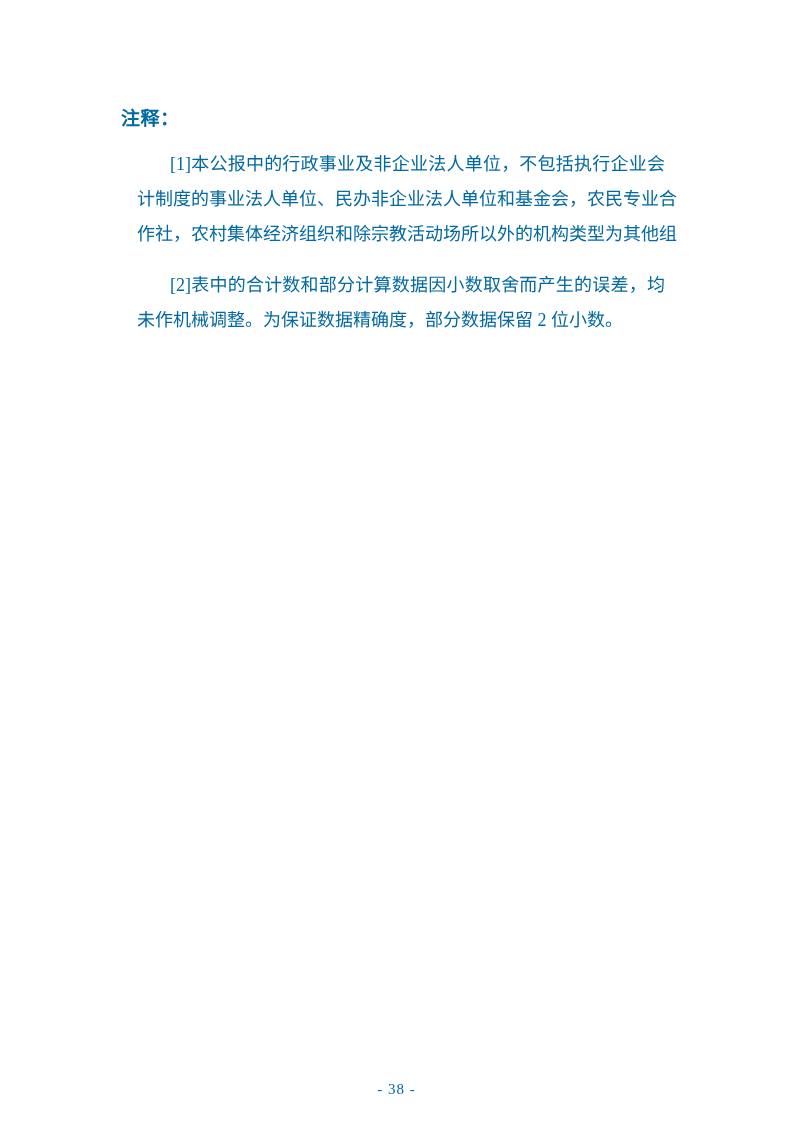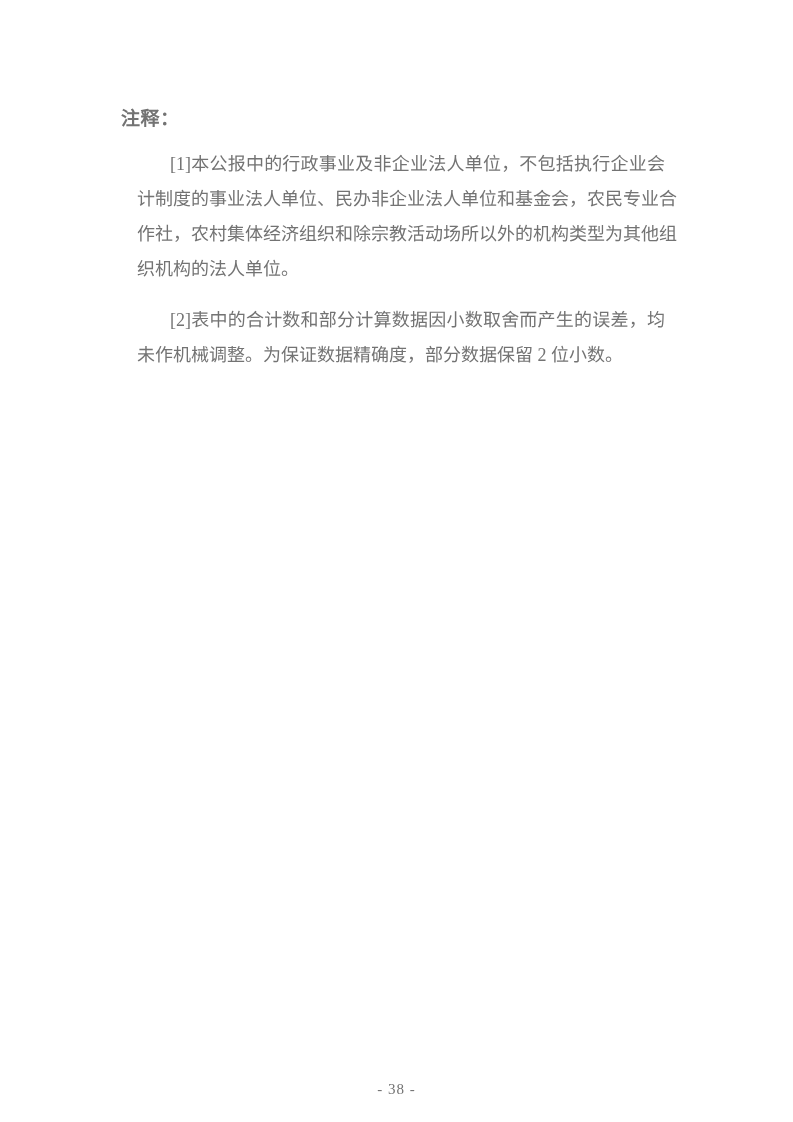--- a/index.html
+++ b/index.html
@@ -7,21 +7,21 @@
     padding: 0;
     background: #ffffff;
   }
   .page {
     position: relative;
     width: 793px;
     height: 1122px;
     background: #ffffff;
     overflow: hidden;
     font-family: "Liberation Serif", "DejaVu Serif", serif;
-    color: #737373;
+    color: #0369a1;
   }
   .content {
     position: absolute;
     left: 121px;
     top: 105px;
     width: 560px;
   }
   .heading {
     font-family: "DejaVu Sans", "Liberation Sans", sans-serif;
     font-weight: 700;
@@ -66,21 +66,20 @@
 
 <div class="page">
   <div class="content">
 
     <h2 class="heading">注释：</h2>
 
     <div class="para">
       <div class="line first">[1]本公报中的行政事业及非企业法人单位，不包括执行企业会</div>
       <div class="line">计制度的事业法人单位、民办非企业法人单位和基金会，农民专业合</div>
       <div class="line">作社，农村集体经济组织和除宗教活动场所以外的机构类型为其他组</div>
-      <div class="line last">织机构的法人单位。</div>
     </div>
 
 
     <div class="para">
       <div class="line first">[2]表中的合计数和部分计算数据因小数取舍而产生的误差，均</div>
       <div class="line last">未作机械调整。为保证数据精确度，部分数据保留 2 位小数。</div>
     </div>
 
   </div>
 

